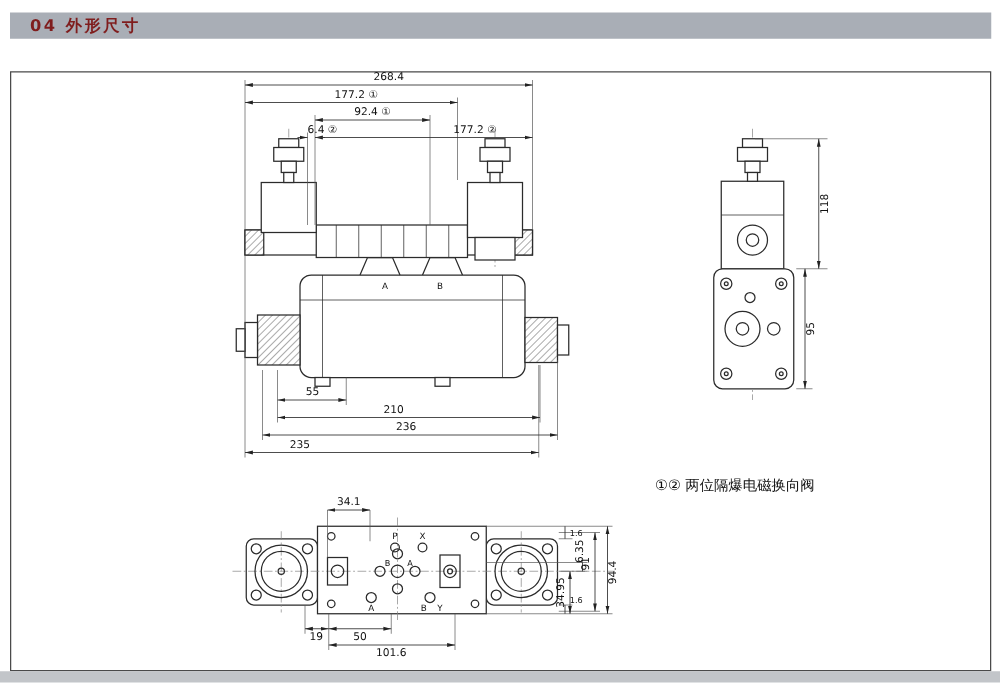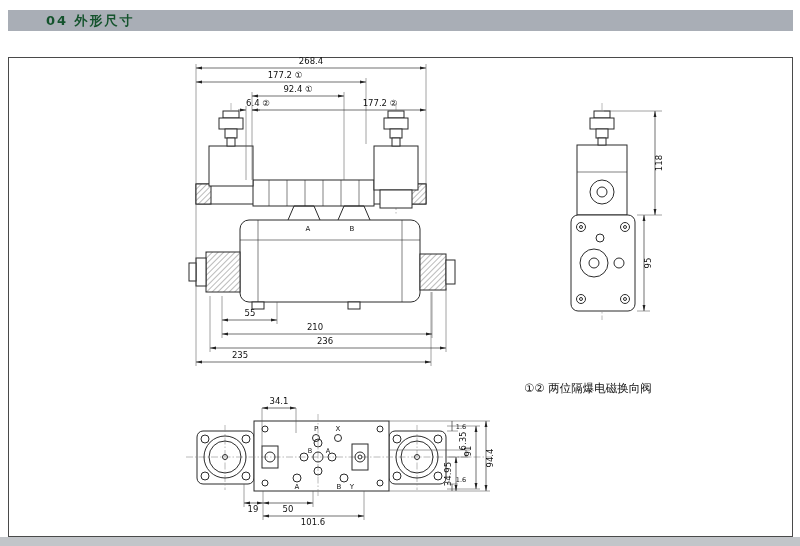--- a/index.html
+++ b/index.html
@@ -5,22 +5,22 @@
   html,body { margin:0; padding:0; }
   body {
     width:800px; height:546px; position:relative; overflow:hidden;
     background:#ffffff; font-family:"DejaVu Sans", sans-serif;
   }
   .header-bar {
     position:absolute; left:8px; top:10px; width:785px; height:21px;
     background:#a9aeb6; display:flex; align-items:center;
   }
   .header-title {
-    font-weight:bold; font-size:13px; color:#14532d;
-    padding-left:38px; letter-spacing:2px;
+    font-weight:bold; font-size:13px; color:#7f1d1d;
+    padding-left:16px; letter-spacing:2px;
     font-family:"DejaVu Sans", sans-serif;
   }
   .footer-strip {
     position:absolute; left:0; top:537px; width:800px; height:9px;
     background:#c2c5c9;
   }
   svg.canvas { position:absolute; left:0; top:0; }
   .frame { fill:none; stroke:#4a4a4a; stroke-width:1; }
   .s  { fill:#ffffff; stroke:#2b2b2b; stroke-width:1; }
   .sn { fill:none;    stroke:#2b2b2b; stroke-width:1; }

